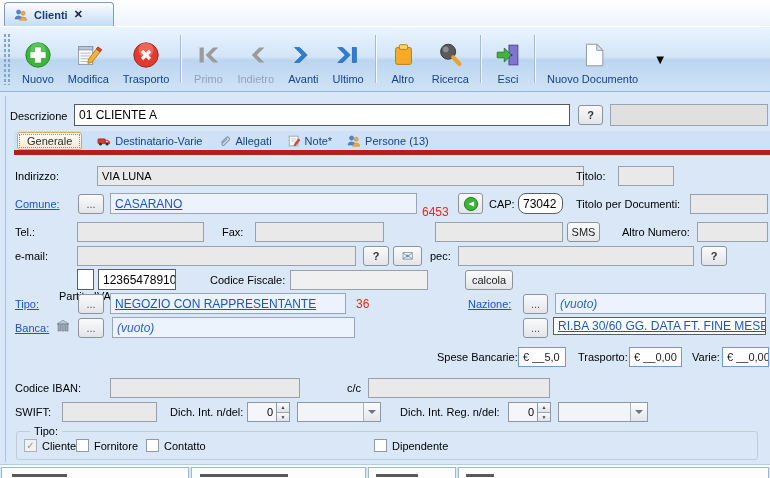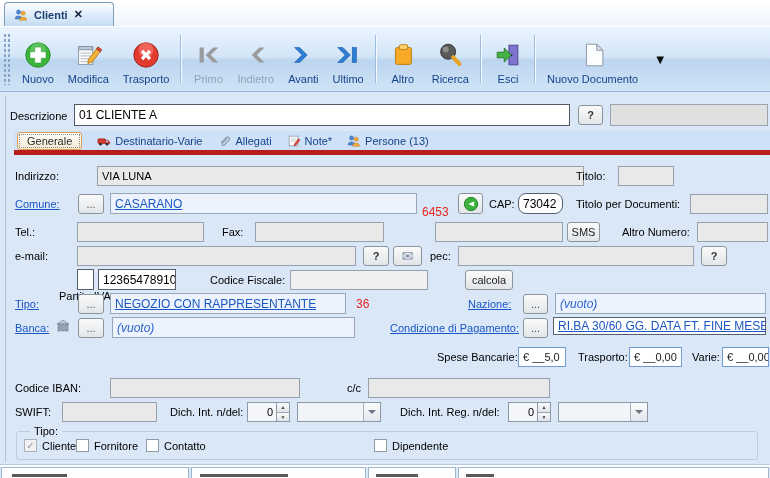--- a/index.html
+++ b/index.html
@@ -383,21 +383,20 @@
 
   <span class="lbl link" id="lbl-banca">Banca:</span>
   <svg id="icon-banca" viewBox="0 0 14 14">
     <path d="M1 5 7 1.2 13 5z" fill="#c2ccd8" stroke="#5c6878" stroke-width=".5"></path>
     <rect x="2" y="5" width="2.4" height="7" fill="#9aa6b6" stroke="#5c6878" stroke-width=".5"></rect>
     <rect x="5.8" y="5" width="2.4" height="7" fill="#9aa6b6" stroke="#5c6878" stroke-width=".5"></rect>
     <rect x="9.6" y="5" width="2.4" height="7" fill="#9aa6b6" stroke="#5c6878" stroke-width=".5"></rect>
   </svg>
   <div class="btn" id="btn-banca">...</div>
   <div class="fld bluefld vuoto" id="fld-banca">(vuoto)</div>
-  <span class="lbl link" id="lbl-condpag">Condizione di Pagamento:</span>
   <div class="btn" id="btn-condpag">...</div>
   <div class="fld underl" id="fld-condpag">RI.BA 30/60 GG. DATA FT. FINE MESE</div>
 
   <span class="lbl" id="lbl-spese">Spese Bancarie:</span>
   <div class="fld euro" id="fld-spese">€ __5,0</div>
   <span class="lbl" id="lbl-trasporto">Trasporto:</span>
   <div class="fld euro" id="fld-trasporto">€ __0,00</div>
   <span class="lbl" id="lbl-varie">Varie:</span>
   <div class="fld euro" id="fld-varie">€ __0,00</div>
 

